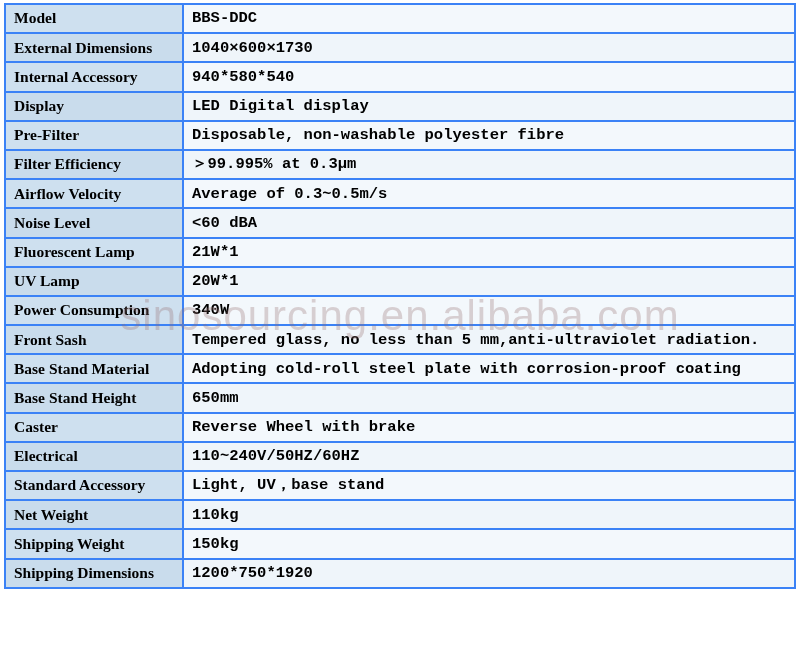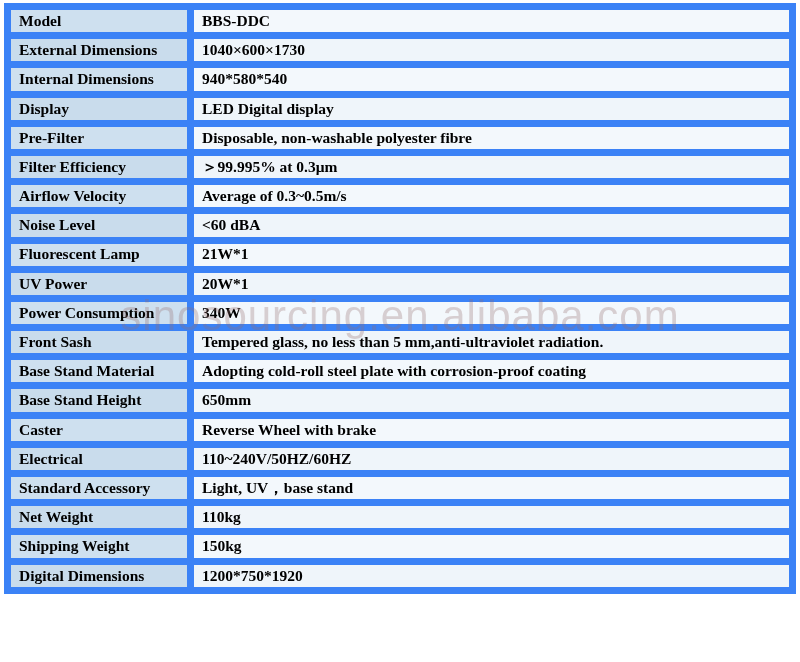--- a/index.html
+++ b/index.html
@@ -23,37 +23,38 @@
   table.spec {
     border-collapse: collapse;
     width: 792px;
     margin: 3px 4px 0 4px;
     table-layout: fixed;
   }
   table.spec tr {
     height: 29.2px;
   }
   table.spec td {
-    border: 7px solid #3b82f6;
+    border: 2px solid #3b82f6;
     padding: 0 0 0 8px;
     font-size: 15.5px;
     font-weight: bold;
     color: #000000;
     white-space: nowrap;
     overflow: hidden;
     vertical-align: middle;
     line-height: 1.05;
   }
   td.label {
     width: 168px;
     background: #cfe0ef;
   }
   td.value {
     background: #f2f7fb;
     padding-left: 7px;
+    font-family: Liberation Mono, monospace;
   }
   
   tr:nth-child(odd) td.label { background: #cee0ef; }
   tr:nth-child(even) td.label { background: #c9dcec; }
   tr:nth-child(odd) td.value { background: #f3f8fc; }
   tr:nth-child(even) td.value { background: #eff5fa; }
 
   .watermark {
     position: absolute;
     left: 0;
@@ -83,21 +84,21 @@
     <tbody>
       <tr>
         <td class="label">Model</td>
         <td class="value">BBS-DDC</td>
       </tr>
       <tr>
         <td class="label">External Dimensions</td>
         <td class="value">1040×600×1730</td>
       </tr>
       <tr>
-        <td class="label">Internal Dimensions</td>
+        <td class="label">Internal Accessory</td>
         <td class="value">940*580*540</td>
       </tr>
       <tr>
         <td class="label">Display</td>
         <td class="value">LED Digital display</td>
       </tr>
       <tr>
         <td class="label">Pre-Filter</td>
         <td class="value">Disposable, non-washable polyester fibre</td>
       </tr>
@@ -111,21 +112,21 @@
       </tr>
       <tr>
         <td class="label">Noise Level</td>
         <td class="value">&lt;60 dBA</td>
       </tr>
       <tr>
         <td class="label">Fluorescent Lamp</td>
         <td class="value">21W*1</td>
       </tr>
       <tr>
-        <td class="label">UV Power</td>
+        <td class="label">UV Lamp</td>
         <td class="value">20W*1</td>
       </tr>
       <tr>
         <td class="label">Power Consumption</td>
         <td class="value">340W</td>
       </tr>
       <tr>
         <td class="label">Front Sash</td>
         <td class="value">Tempered glass, no less than 5 mm,anti-ultraviolet radiation.</td>
       </tr>
@@ -151,21 +152,21 @@
       </tr>
       <tr>
         <td class="label">Net Weight</td>
         <td class="value">110kg</td>
       </tr>
       <tr>
         <td class="label">Shipping Weight</td>
         <td class="value">150kg</td>
       </tr>
       <tr>
-        <td class="label">Digital Dimensions</td>
+        <td class="label">Shipping Dimensions</td>
         <td class="value">1200*750*1920</td>
       </tr>
     </tbody>
   </table>
 
   <div class="watermark">
     <span>sinosourcing.en.alibaba.com</span>
   </div>
 
 </div>

